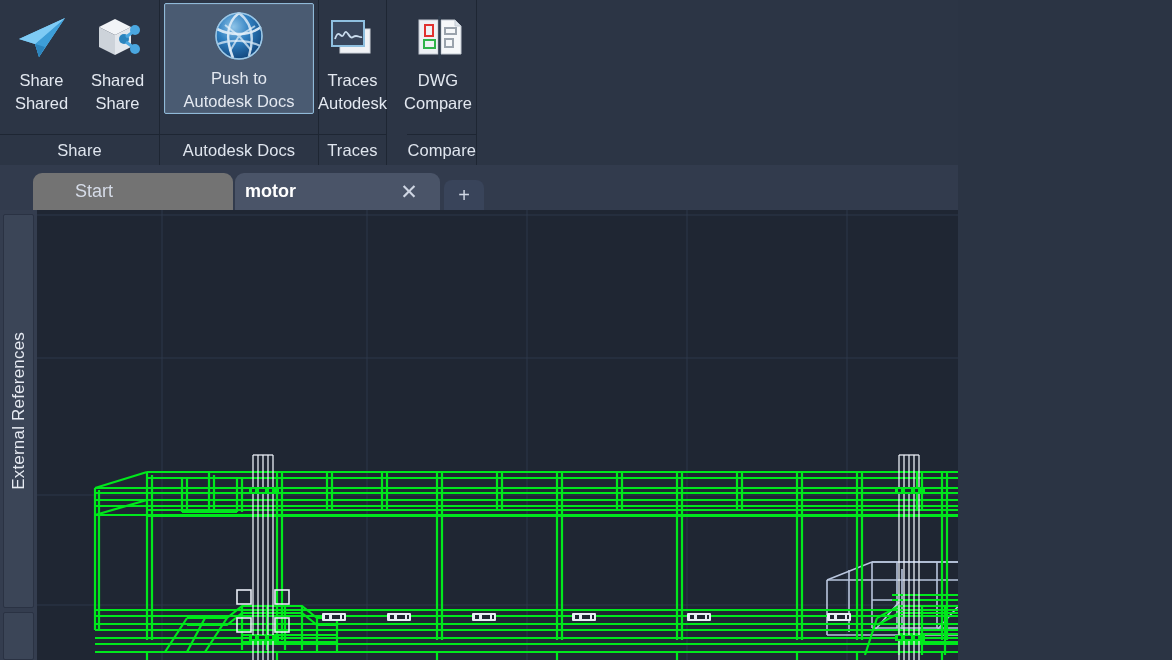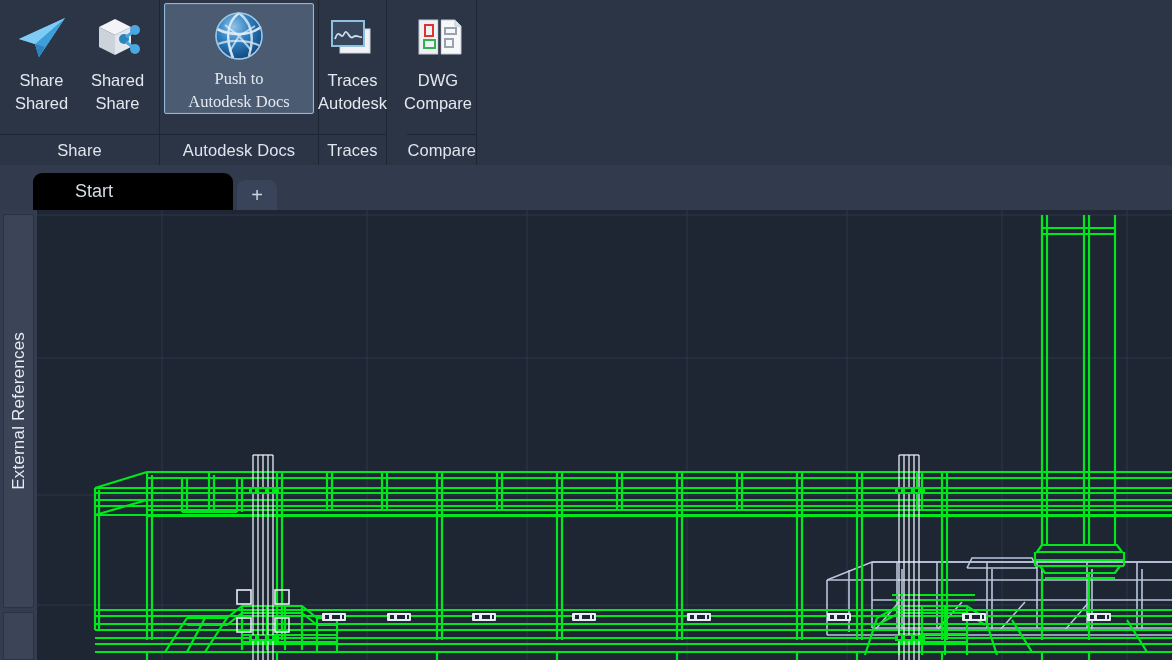--- a/index.html
+++ b/index.html
@@ -4,22 +4,23 @@
 <style>
   html, body {
     margin: 0; padding: 0;
     width: 1172px; height: 660px;
     overflow: hidden;
     background: #2b3444;
     font-family: "Liberation Sans", sans-serif;
   }
   #app {
     position: relative;
-    width: 1172px; height: 660px;
+    width: 936px; height: 660px;
     overflow: hidden;
+    padding-left: 22px;
   }
 
   
   #ribbon {
     position: absolute;
     left: 0; top: 0;
     width: 1172px; height: 165px;
     background: #2c3545;
     box-sizing: border-box;
   }
@@ -88,21 +89,21 @@
     line-height: 23px;
     text-align: center;
     white-space: nowrap;
   }
   .rbtn.wide { width: 150px; }
   .rbtn.highlight {
     background: #4a5b72;
     border: 1px solid #8fb9d8;
     box-shadow: inset 0 0 0 1px rgba(255,255,255,0.06);
   }
-  .pnl-docs .panel-body { padding-top: 3px; font-family: Liberation Serif, serif; }
+  .pnl-docs .panel-body { padding-top: 3px; }
   .rbtn.wide .rlabel { font-size: 16.5px; }
 
   
   #tabbar {
     position: absolute;
     left: 0; top: 165px;
     width: 1172px; height: 45px;
     background: #323b4d;
   }
   #tabbar-inner {
@@ -120,21 +121,21 @@
     box-sizing: border-box;
     border-radius: 9px 9px 0 0;
     margin-right: 2px;
     cursor: default;
   }
   .filetab .tlabel {
     font-size: 18px;
     white-space: nowrap;
   }
   .filetab.inactive {
-    background: #000000;
+    background: #737373;
     width: 200px;
     padding-left: 42px;
   }
   .filetab.inactive .tlabel { color: #d6dce8; font-weight: 400; }
   .filetab.active {
     background: #4a5468;
     width: 205px;
     padding-left: 10px;
   }
   .filetab.active .tlabel { color: #ffffff; font-weight: bold; }
@@ -329,20 +330,24 @@
   </div>
 
   <div id="tabbar">
     <div id="tabbar-inner">
       <div class="tabspacer"></div>
 
       <div class="filetab inactive">
         <span class="tlabel">Start</span>
       </div>
 
+      <div class="filetab active">
+        <span class="tlabel">motor</span>
+        <span class="tab-close">✕</span>
+      </div>
 
       <div class="tab-new">+</div>
     </div>
   </div>
 
   <div id="left-palette">
     <div id="xref-tab">
       <span class="vtext">External References</span>
     </div>
     <div id="xref-lower"></div>

